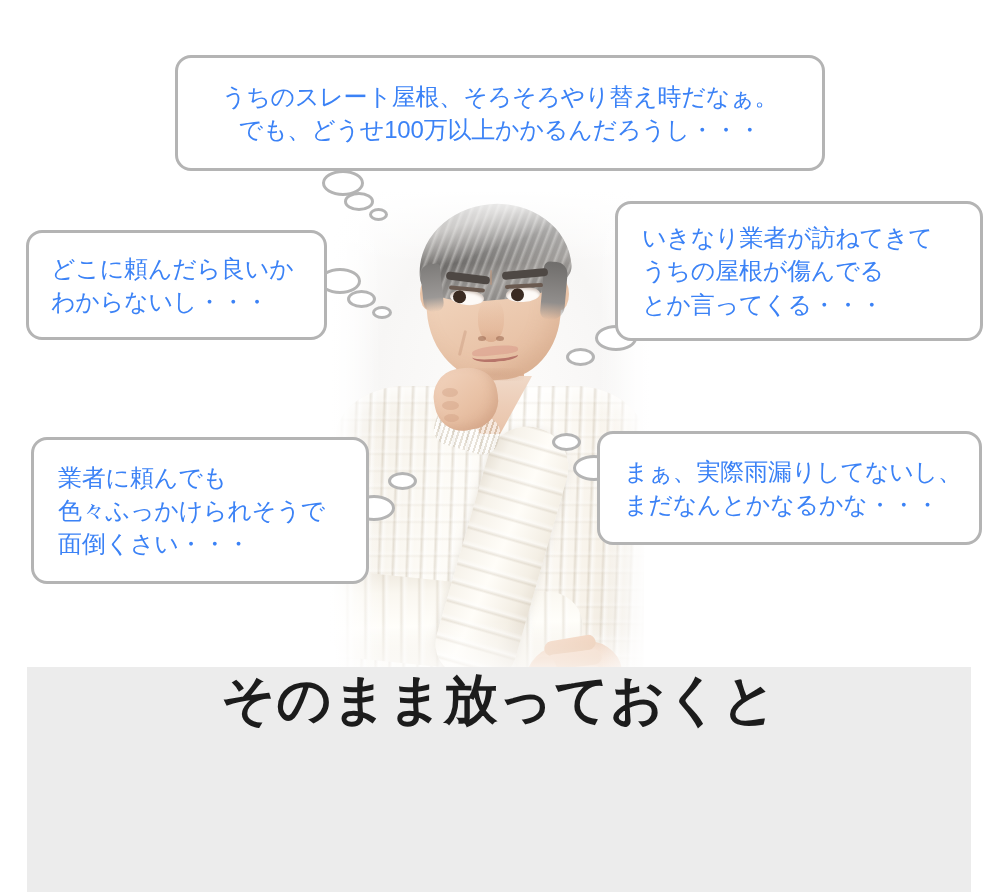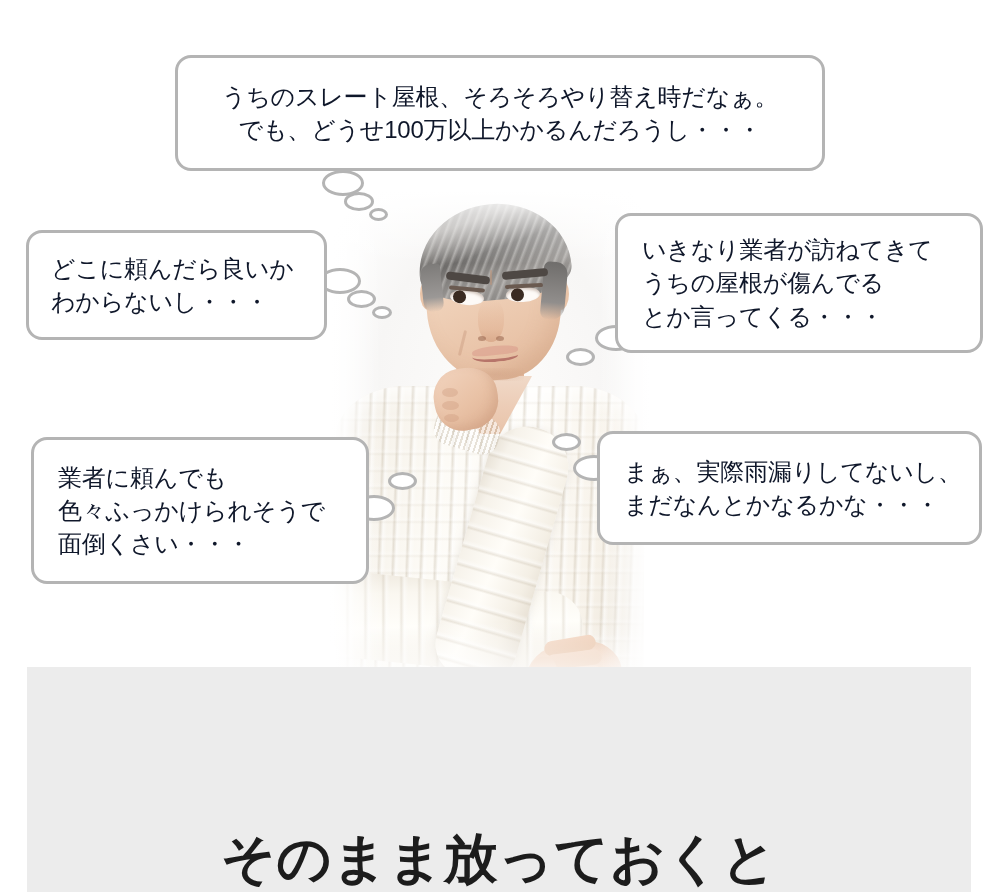--- a/index.html
+++ b/index.html
@@ -391,41 +391,41 @@
     border: 3px solid #b4b4b4;
     border-radius: 16px;
     display: flex;
     align-items: center;
     z-index: 20;
   }
   .bubble .btext {
     font-family: "Liberation Sans", "DejaVu Sans", sans-serif;
     font-size: 24px;
     line-height: 1.38;
-    color: #0f172a;
+    color: #3b82f6;
     white-space: pre-line;
     letter-spacing: -0.2px;
     width: 100%;
   }
 
   .bubble-top {
     left: 175px; top: 55px;
     width: 650px; height: 116px;
     justify-content: center;
   }
   .bubble-top .btext { text-align: center; }
 
   .bubble-left-top {
     left: 26px; top: 230px;
     width: 301px; height: 110px;
     padding: 0 0 0 22px;
   }
 
   .bubble-right-top {
-    left: 615px; top: 213px;
+    left: 615px; top: 201px;
     width: 368px; height: 140px;
     padding: 0 0 0 24px;
   }
 
   .bubble-left-bottom {
     left: 31px; top: 437px;
     width: 338px; height: 147px;
     padding: 0 0 0 24px;
   }
 
@@ -448,21 +448,21 @@
   .banner {
     position: absolute;
     left: 27px;
     top: 667px;
     width: 944px;
     height: 225px;
     background: #ececec;
     display: flex;
     flex-direction: column;
     align-items: center;
-    justify-content: flex-end;
+    justify-content: space-between;
     z-index: 30;
     gap: 36px;
   }
   .banner-line {
     font-family: "Liberation Sans", "DejaVu Sans", sans-serif;
     font-weight: bold;
     font-size: 54px;
     line-height: 1.22;
     color: #1c1c1c;
     letter-spacing: 0.5px;

